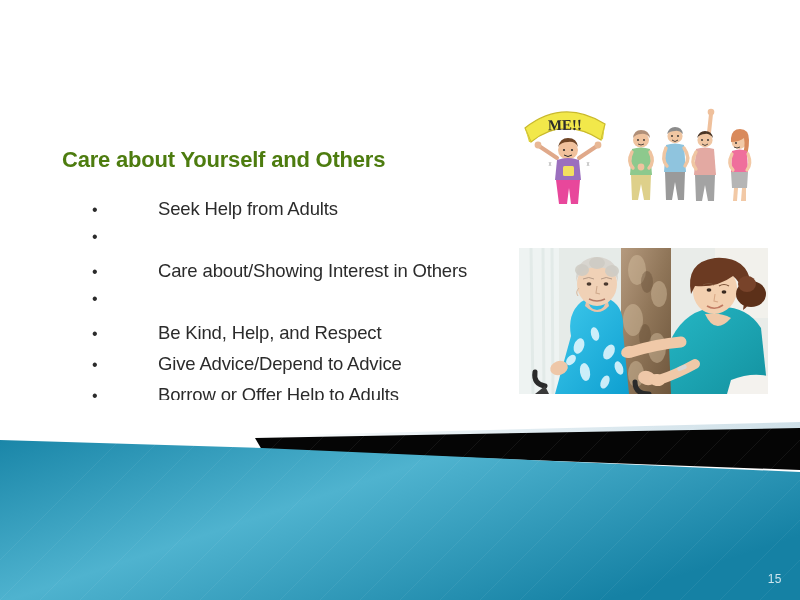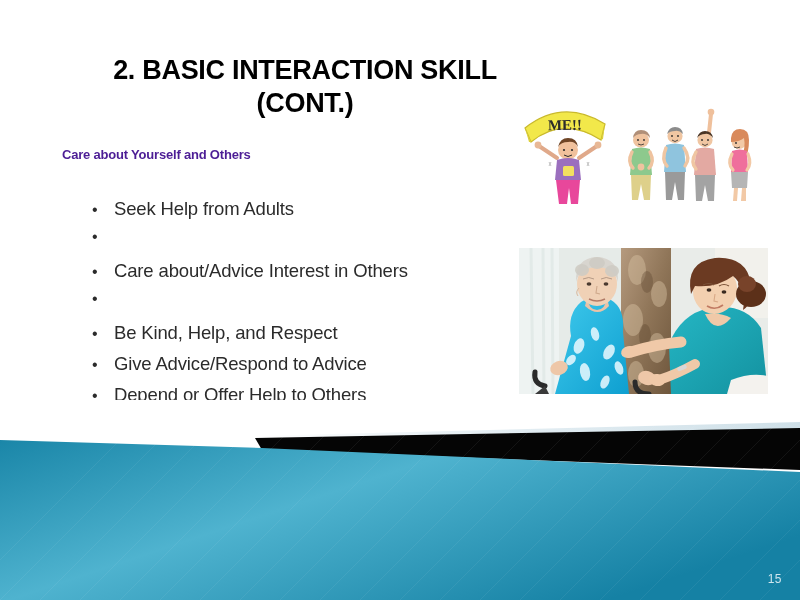--- a/index.html
+++ b/index.html
@@ -32,23 +32,23 @@
   }
   .title .line2 { display: block; }
 
   
   .subheading {
     position: absolute;
     left: 62px;
     top: 147px;
     font-family: "Liberation Sans", sans-serif;
     font-weight: bold;
-    font-size: 13px;
+    font-size: 22px;
     letter-spacing: -0.2px;
-    color: #4c1d95;
+    color: #4d7c0f;
   }
 
   
   .bullets {
     position: absolute;
     left: 92px;
     top: 198px;
     margin: 0;
     padding: 0;
     list-style: none;
@@ -62,21 +62,21 @@
     color: #2b2b2b;
     letter-spacing: -0.15px;
   }
   .bullets li .dot {
     width: 22px;
     flex: 0 0 22px;
     font-size: 16px;
     color: #2b2b2b;
     line-height: 1;
   }
-  .bullets li .txt { white-space: nowrap; }
+  .bullets li .txt { white-space: nowrap; margin-left: 44px; }
 
   
   .art-top {
     position: absolute;
     left: 519px;
     top: 100px;
     width: 250px;
     height: 104px;
     background: #fdba74;
     overflow: hidden;
@@ -111,53 +111,49 @@
     color: #cfe6ee;
     letter-spacing: 0.5px;
     text-align: right;
   }
 </style>
 </head>
 <body>
 
 <div class="slide">
 
-  <div class="title">
-    <span>2. BASIC INTERACTION SKILL</span>
-    <span class="line2">(CONT.)</span>
-  </div>
 
   <div class="subheading">Care about Yourself and Others</div>
 
   <ul class="bullets">
     <li>
       <span class="dot">•</span>
       <span class="txt">Seek Help from Adults</span>
     </li>
     <li>
       <span class="dot">•</span>
     </li>
     <li>
       <span class="dot">•</span>
-      <span class="txt">Care about/Advice Interest in Others</span>
+      <span class="txt">Care about/Showing Interest in Others</span>
     </li>
     <li>
       <span class="dot">•</span>
     </li>
     <li>
       <span class="dot">•</span>
       <span class="txt">Be Kind, Help, and Respect</span>
     </li>
     <li>
       <span class="dot">•</span>
-      <span class="txt">Give Advice/Respond to Advice</span>
-    </li>
-    <li>
-      <span class="dot">•</span>
-      <span class="txt">Depend or Offer Help to Others</span>
+      <span class="txt">Give Advice/Depend to Advice</span>
+    </li>
+    <li>
+      <span class="dot">•</span>
+      <span class="txt">Borrow or Offer Help to Adults</span>
     </li>
     <li>
       <span class="dot">•</span>
       <span class="txt">Depend on Others</span>
     </li>
   </ul>
 
   <div class="art-top">
     <svg viewBox="0 0 250 104" width="250" height="104">
       <rect x="0" y="0" width="250" height="104" fill="#ffffff"></rect>

